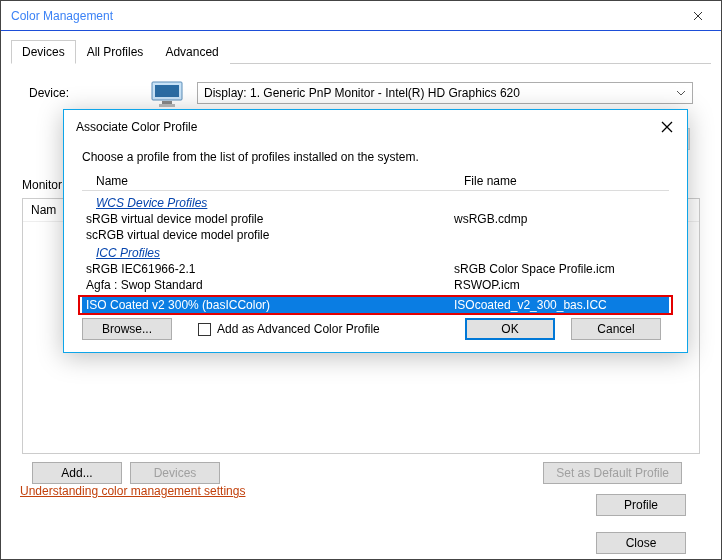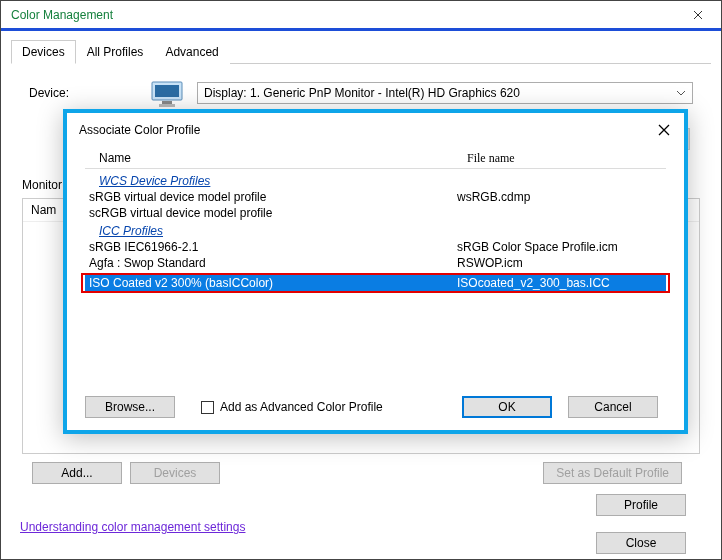--- a/index.html
+++ b/index.html
@@ -1,20 +1,20 @@
 <!DOCTYPE html>
 <html><head>
 <meta charset="utf-8">
 <style>
   * { box-sizing: border-box; font-family: "Segoe UI", Tahoma, sans-serif; font-size: 12px; }
   body { margin: 0; background: #fff; width: 722px; height: 560px; overflow: hidden; position: relative; }
 
   
   .parent-window { width: 722px; height: 560px; border: 1px solid #444; background: #fff; }
-  .titlebar { height: 30px; display: flex; align-items: center; padding: 0 0 0 10px; border-bottom: 3px solid #1d4ed8; color: #15803d; }
+  .titlebar { height: 30px; display: flex; align-items: center; padding: 0 0 0 10px; border-bottom: 1px solid #1d4ed8; color: #3b82f6; }
   .titlebar .sp { flex: 1; }
   .titlebar .winbtn { width: 46px; height: 30px; display: flex; align-items: center; justify-content: center; color: #333; }
 
   .tabs { display: flex; padding: 8px 10px 0 10px; }
   .tab { padding: 4px 10px; border: 1px solid transparent; position: relative; top: 1px; background: #fff; }
   .tab.active { border-color: #ccc; border-bottom-color: #fff; }
   .tabline { border-bottom: 1px solid #ccc; margin: 0 10px 0 10px; }
 
   .device-row { display: flex; align-items: center; padding: 14px 28px 0 28px; }
   .device-label { width: 120px; }
@@ -25,34 +25,34 @@
 
   .fieldlabel { position: absolute; top: 178px; left: 22px; }
   .outerlist { position: absolute; top: 198px; left: 22px; width: 678px; height: 256px; border: 1px solid #ccc; }
   .outerlist .hdr { padding: 4px 8px; border-bottom: 1px solid #eee; }
 
   .btnrow { position: absolute; top: 462px; left: 32px; display: flex; }
   .winbutton { min-width: 90px; height: 22px; border: 1px solid #adadad; background: #e1e1e1; display:inline-flex; align-items:center; justify-content:center; margin-right: 8px; padding: 0 12px; }
   .winbutton.disabled { color: #a0a0a0; }
   .setdefault { position: absolute; top: 462px; right: 32px; }
 
-  .link { color: #6d28d9; text-decoration: underline; position: absolute; top: 520px; left: 20px; cursor: pointer; }
+  .link { color: #c2410c; text-decoration: underline; position: absolute; top: 484px; left: 20px; cursor: pointer; }
   .profiles-btn { position: absolute; top: 494px; right: 28px; }
   .close-btn { position: absolute; top: 532px; right: 28px; }
 
   
-  .dialog { position: absolute; top: 109px; left: 63px; width: 625px; height: 325px; background: #fff; border: 4px solid #0ea5e9; box-shadow: 0 4px 24px rgba(0,0,0,0.25); }
+  .dialog { position: absolute; top: 109px; left: 63px; width: 625px; height: 244px; background: #fff; border: 1px solid #0ea5e9; box-shadow: 0 4px 24px rgba(0,0,0,0.25); }
   .dialog .dtitle { display: flex; align-items: center; padding: 5px 8px 5px 12px; }
   .dialog .dtitle .sp { flex: 1; }
   .dialog .dclose { width: 24px; height: 24px; display:flex; align-items:center; justify-content:center; }
   .dbody { padding: 2px 18px 0 18px; }
   .dinstr { margin: 4px 0 8px 0; }
   .listhdr { display: flex; padding: 2px 0; margin-left: 12px; }
   .col-name { width: 370px; padding-left: 2px; }
-  .col-file { flex: 1; font-family: Liberation Serif, serif; }
+  .col-file { flex: 1; }
   .sep { border-bottom: 1px solid #dcdcdc; margin-bottom: 2px; }
   .grp { color: #0645ad; font-style: italic; padding: 3px 0 1px 14px; text-decoration: underline; }
   .row { display: flex; padding: 1px 0 1px 2px; }
   .row .c1 { width: 370px; padding-left: 2px; }
   .row .c2 { flex: 1; }
   .selwrap { border: 2px solid #e30000; margin: 2px -4px 0 -4px; padding: 0 2px; }
   .row.sel { background: #0a7de3; color: #fff; }
 
   .dfooter { position: absolute; bottom: 12px; left: 18px; right: 18px; display: flex; align-items: center; }
   .cbx { width: 13px; height: 13px; border: 1px solid #333; margin-right: 6px; display:inline-block; }
@@ -124,20 +124,21 @@
   <div class="dtitle">
     <span>Associate Color Profile</span>
     <span class="sp"></span>
     <div class="dclose">
       <svg width="12" height="12" viewBox="0 0 12 12">
           <path d="M1 1 L11 11 M11 1 L1 11" stroke="#000" stroke-width="1.3"></path>
         </svg>
     </div>
   </div>
   <div class="dbody">
+    <div class="dinstr">Choose a profile from the list of profiles installed on the system.</div>
 
     <div class="listhdr">
       <div class="col-name">Name</div>
       <div class="col-file">File name</div>
     </div>
     <div class="sep"></div>
 
     <div class="grp">WCS Device Profiles</div>
     <div class="row">
       <div class="c1">sRGB virtual device model profile</div>

